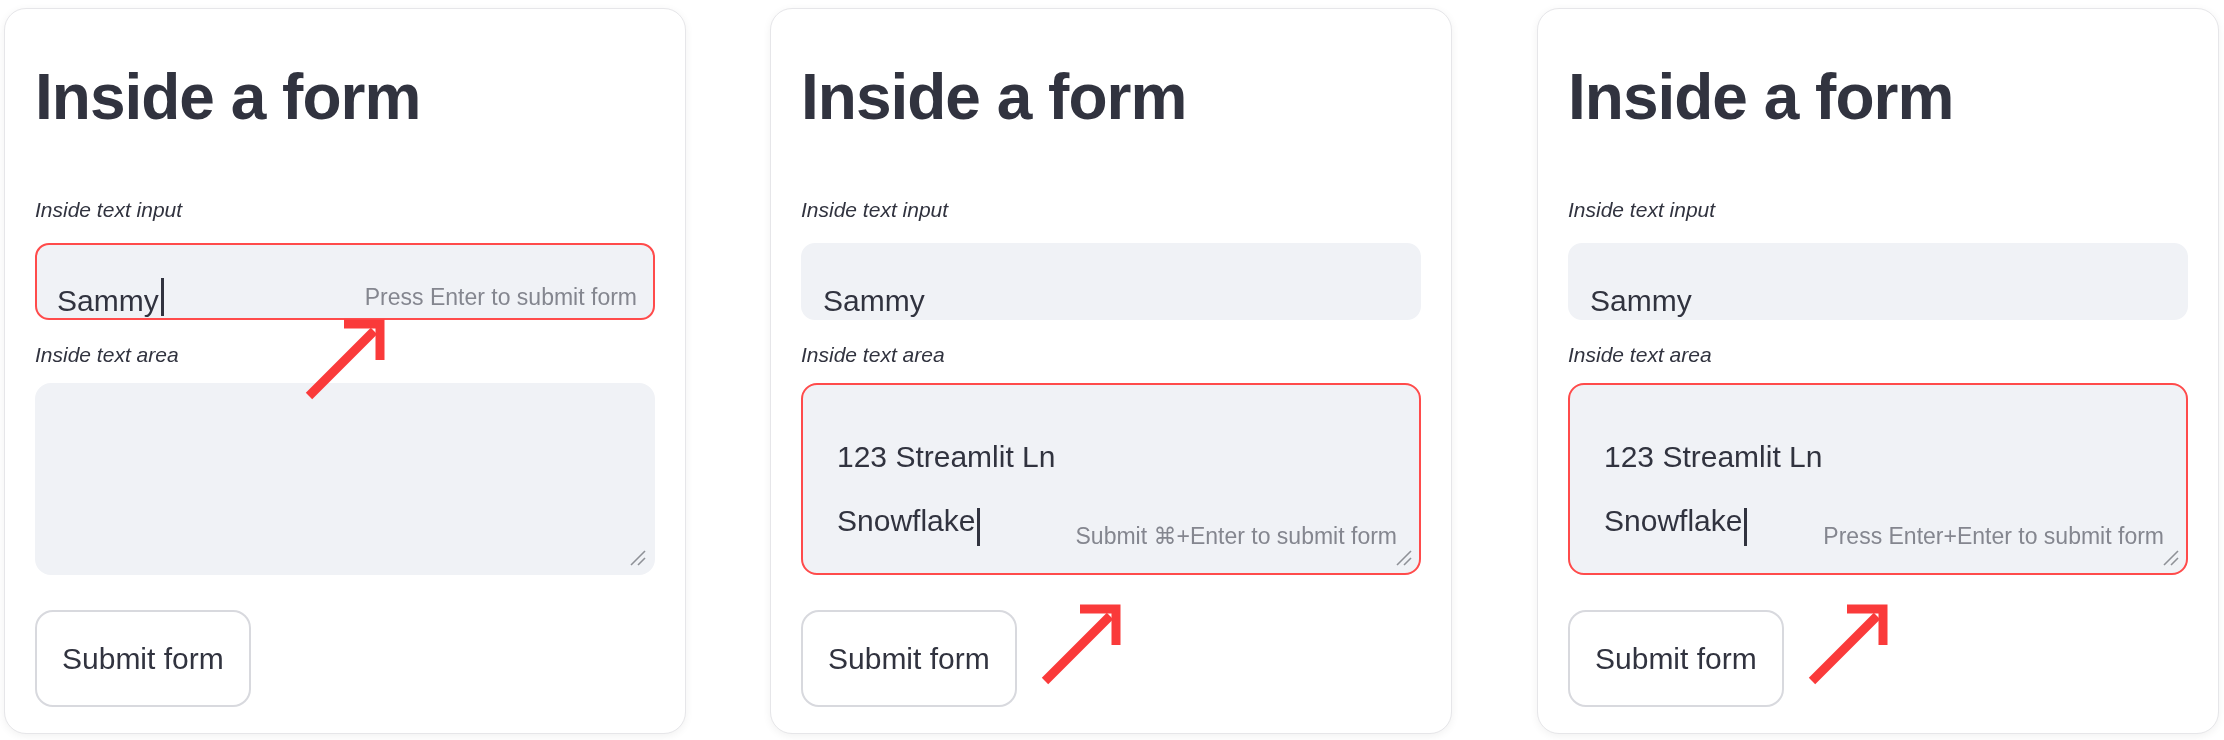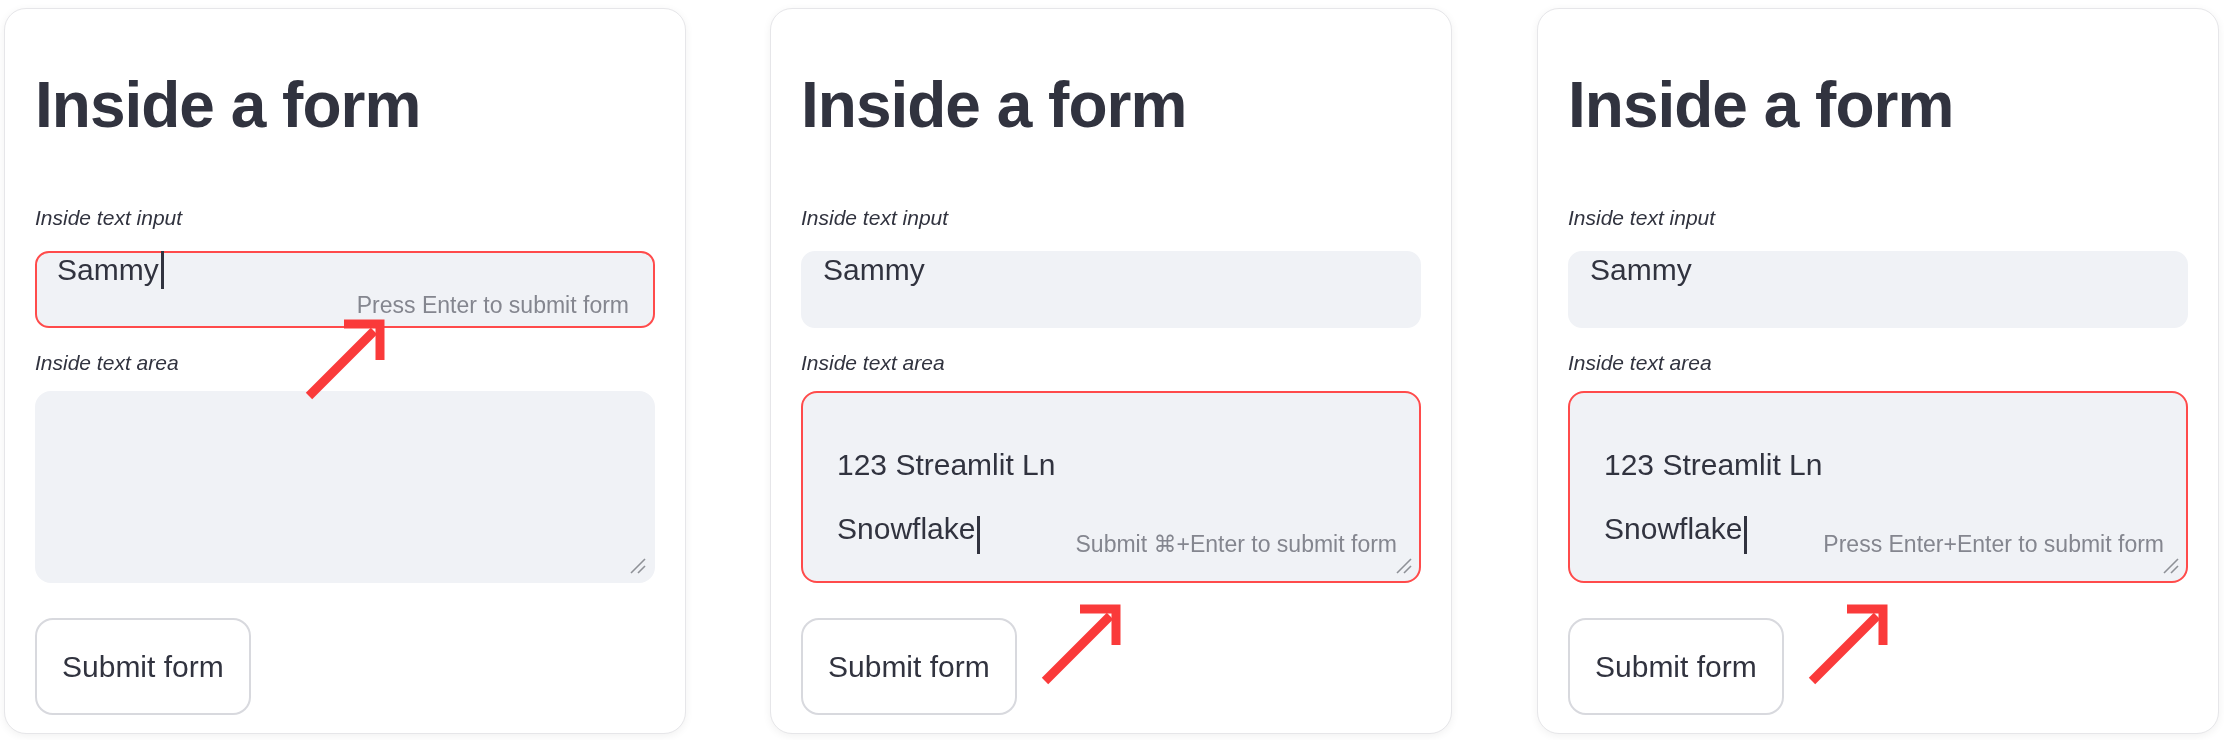--- a/index.html
+++ b/index.html
@@ -24,21 +24,21 @@
 
   .card {
     position: absolute;
     top: 8px;
     width: 682px;
     height: 726px;
     background: var(--card-bg);
     border: 1px solid var(--card-border);
     border-radius: 22px;
     box-shadow: 0 2px 8px rgba(0,0,0,0.06);
-    padding: 12px 30px;
+    padding: 4px 30px;
   }
   .card.p1 { left: 4px; }
   .card.p2 { left: 770px; }
   .card.p3 { left: 1537px; }
 
   .form-title {
     margin-top: 44px;
     font-size: 64px;
     line-height: 80px;
     font-weight: 700;
@@ -56,21 +56,21 @@
   .field-label.second { margin-top: 18px; }
 
   .text-field {
     position: relative;
     margin-top: 16px;
     height: 77px;
     border-radius: 14px;
     background: var(--field-bg);
     border: 2px solid var(--field-bg);
     display: flex;
-    align-items: flex-start;
+    align-items: flex-end;
     padding: 0 20px;
     font-size: 30px;
     color: var(--text);
   }
   .text-field.focused { border-color: var(--focus-border); }
 
   .text-area {
     position: relative;
     margin-top: 11px;
     height: 192px;
@@ -95,21 +95,21 @@
     transform: translateY(-2px);
   }
   .text-area .caret { transform: translateY(4px); }
 
   .submit-hint {
     position: absolute;
     font-size: 23px;
     color: var(--hint);
     white-space: nowrap;
   }
-  .text-field .submit-hint { right: 24px; bottom: 7px; }
+  .text-field .submit-hint { right: 16px; bottom: 7px; }
   .text-area  .submit-hint { right: 22px; bottom: 5px; }
 
   .resize-handle {
     position: absolute;
     right: 5px;
     bottom: 5px;
     width: 22px;
     height: 22px;
   }
 

